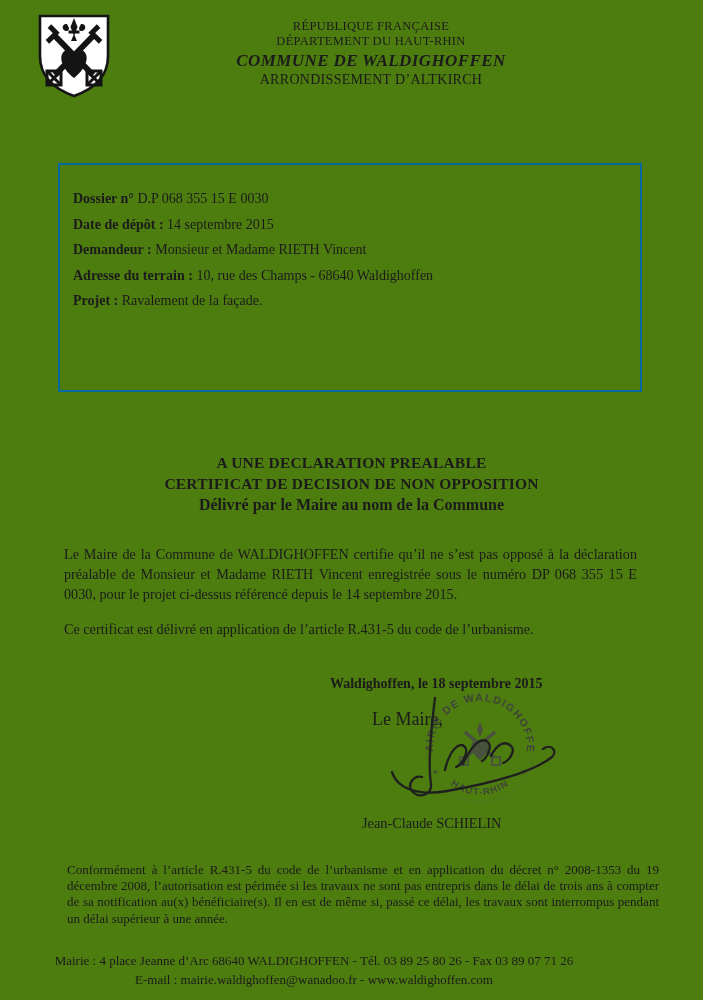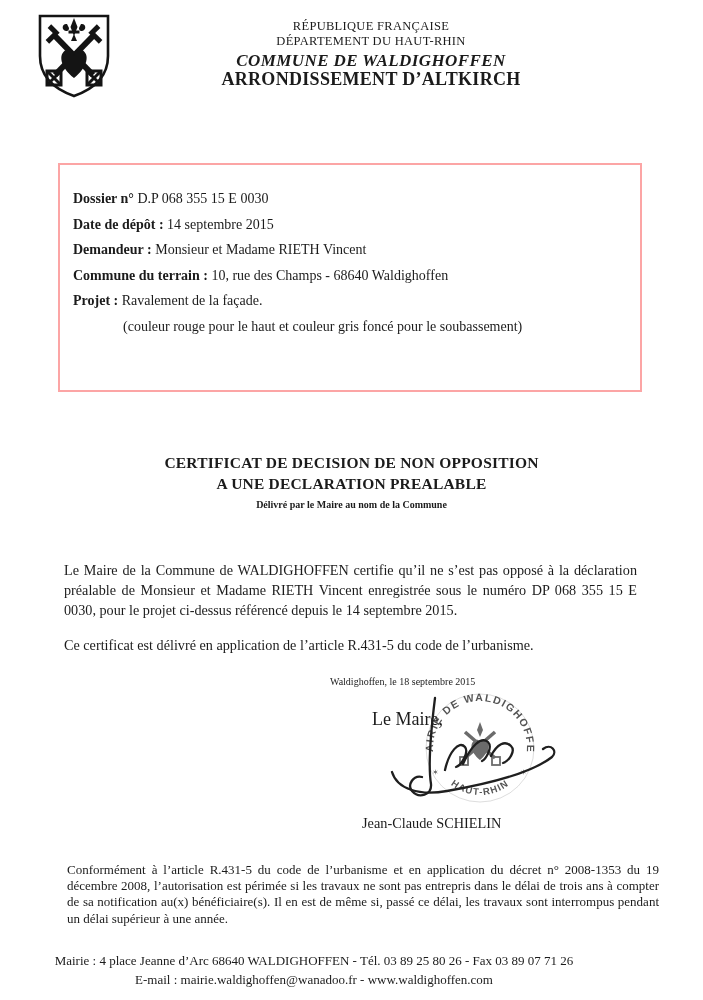--- a/index.html
+++ b/index.html
@@ -1,49 +1,49 @@
 <!DOCTYPE html>
 <html lang="fr"><head>
 <meta charset="utf-8">
 <style>
   html,body{margin:0;padding:0;background:#e8e8e8;}
   .page{
     position:relative;
     width:703px;height:1000px;
     margin:0 auto;
-    background:#ffffff;
+    background:#4d7c0f;
     font-family:"Liberation Serif","DejaVu Serif",serif;
     color:#1b1b1b;
     overflow:hidden;
   }
   
   .coat{position:absolute;left:36px;top:12px;width:76px;height:88px;}
   .header-text{position:absolute;left:40px;top:19px;width:662px;text-align:center;}
   .hline1,.hline2{font-size:12.5px;line-height:15px;letter-spacing:.3px;}
   .hline3{font-size:17px;line-height:20px;font-weight:bold;letter-spacing:.4px;margin-top:2px;font-style:italic;}
-  .hline4{font-size:18px;line-height:15px;font-weight:700;letter-spacing:.3px;margin-top:1px;}
+  .hline4{font-size:14px;line-height:15px;font-weight:400;letter-spacing:.3px;margin-top:1px;}
   
   .dossier-box{
     position:absolute;left:58px;top:163px;width:584px;height:229px;
-    border:2px solid #fca5a5;box-sizing:border-box;
+    border:2px solid #0369a1;box-sizing:border-box;
     padding:24px 30px 0 13px;
   }
   .field-row{font-size:14px;line-height:19px;margin-bottom:6.5px;}
   .field-label{font-weight:bold;}
   .field-note{font-size:14px;line-height:19px;margin-left:50px;margin-top:2px;}
   
   .title-block{position:absolute;left:0;top:452px;width:703px;text-align:center;}
   .title-line{font-size:15.5px;font-weight:bold;line-height:21px;letter-spacing:.2px;}
-  .title-sub{font-size:10px;font-weight:bold;line-height:18px;margin-top:2px;}
+  .title-sub{font-size:16px;font-weight:bold;line-height:18px;margin-top:2px;}
   
-  .body-block{position:absolute;left:64px;top:560px;width:573px;font-size:14.2px;line-height:20px;}
+  .body-block{position:absolute;left:64px;top:544px;width:573px;font-size:14.2px;line-height:20px;}
   .body-p1{text-align:justify;margin:0;}
   .body-p2{margin:15px 0 0 0;}
   
-  .place-date{position:absolute;left:330px;top:676px;font-size:10px;}
+  .place-date{position:absolute;left:330px;top:676px;font-size:14px;font-weight:bold;}
   .maire-title{position:absolute;left:372px;top:709px;font-size:18px;}
   .maire-name{position:absolute;left:362px;top:815px;font-size:14.3px;}
   .stamp-svg{position:absolute;left:385px;top:678px;width:180px;height:132px;pointer-events:none;}
   .stamp-text{font-family:"Liberation Sans","DejaVu Sans",sans-serif;font-weight:600;fill:#3d3d3d;}
   
   .legal{
     position:absolute;left:67px;top:862px;width:592px;
     font-size:13px;line-height:16.2px;text-align:justify;
   }
   .footer{position:absolute;left:0;top:951px;width:628px;text-align:center;font-size:13px;line-height:19px;}
@@ -102,33 +102,32 @@
     </div>
     <div class="field-row">
       <span class="field-label">Date de dépôt :</span>
       <span>14 septembre 2015</span>
     </div>
     <div class="field-row">
       <span class="field-label">Demandeur :</span>
       <span>Monsieur et Madame RIETH Vincent</span>
     </div>
     <div class="field-row">
-      <span class="field-label">Commune du terrain :</span>
+      <span class="field-label">Adresse du terrain :</span>
       <span>10, rue des Champs - 68640 Waldighoffen</span>
     </div>
     <div class="field-row">
       <span class="field-label">Projet :</span>
       <span>Ravalement de la façade.</span>
     </div>
-    <div class="field-note">(couleur rouge pour le haut et couleur gris foncé pour le soubassement)</div>
   </div>
 
   <div class="title-block">
+    <div class="title-line">A UNE DECLARATION PREALABLE</div>
     <div class="title-line">CERTIFICAT DE DECISION DE NON OPPOSITION</div>
-    <div class="title-line">A UNE DECLARATION PREALABLE</div>
     <div class="title-sub">Délivré par le Maire au nom de la Commune</div>
   </div>
 
   <div class="body-block">
     <p class="body-p1">Le Maire de la Commune de WALDIGHOFFEN certifie qu’il ne s’est pas opposé à la déclaration préalable de Monsieur et Madame RIETH Vincent enregistrée sous le numéro DP 068 355 15 E 0030, pour le projet ci-dessus référencé depuis le 14 septembre 2015.</p>
     <p class="body-p2">Ce certificat est délivré en application de l’article R.431-5 du code de l’urbanisme.</p>
   </div>
 
   <div class="place-date">Waldighoffen, le 18 septembre 2015</div>
   <div class="maire-title">Le Maire,</div>

